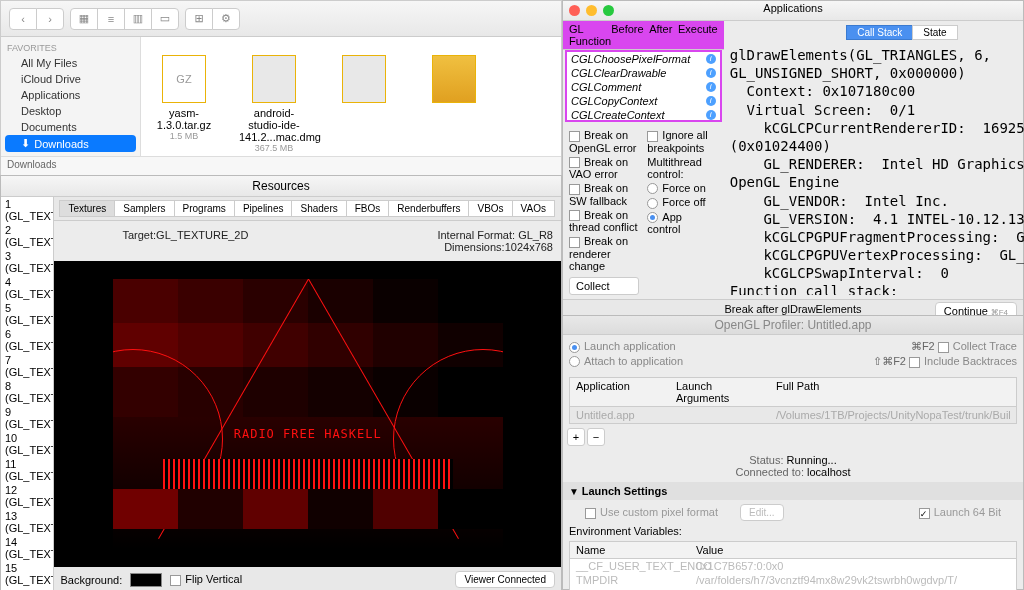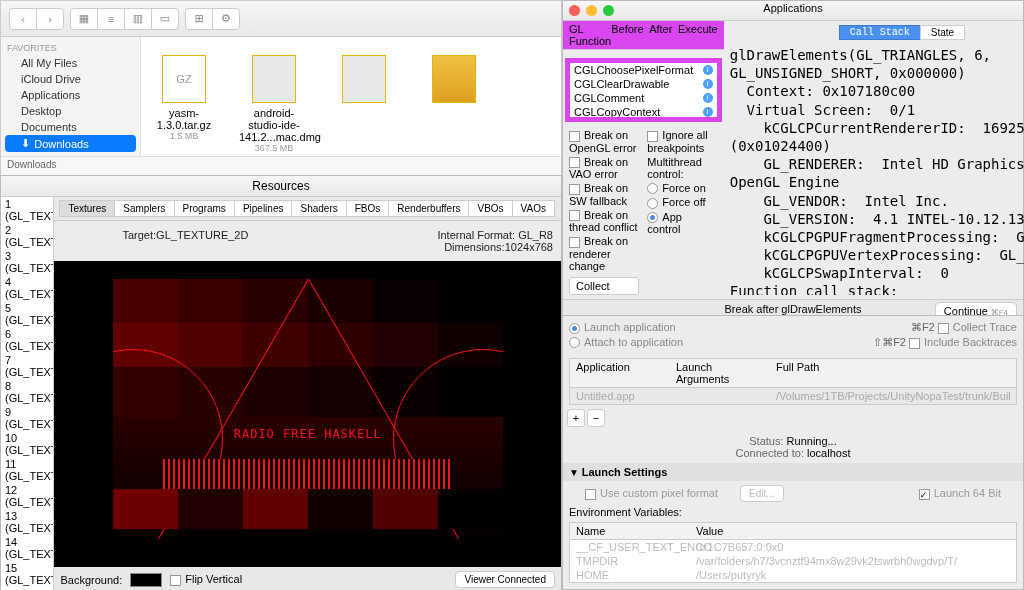--- a/index.html
+++ b/index.html
@@ -61,33 +61,33 @@
 .mini-btn { padding:2px 8px; background:#fff; border:1px solid #ccc; border-radius:4px; font-size:10px; }
 
 .breakpoints { position:absolute; left:562px; top:0; width:462px; height:315px; background:#ececec; border:1px solid #bbb; }
 .bp-titlebar { height:20px; background:linear-gradient(#f6f6f6,#e8e8e8); text-align:center; font-size:12px; border-bottom:1px solid #ccc; position:relative; }
 .traffic { position:absolute; left:6px; top:4px; display:flex; gap:6px; }
 .traffic span { width:11px; height:11px; border-radius:50%; display:block; }
 .bp-body { display:flex; height:278px; }
 .bp-left { width:225px; display:flex; flex-direction:column; }
 .bp-hdr { display:flex; font-size:10px; padding:2px 6px; background:#d946ef; border-bottom:1px solid #ccc; }
 .bp-hdr span:first-child { flex:1; }
-.bp-list { flex:1; background:#fff; overflow-y:auto; font-size:10px; border:5px solid #d946ef; margin:8px 2px 2px 2px; }
+.bp-list { flex:1; background:#fff; overflow-y:auto; font-size:10px; border:2px solid #d946ef; margin:0 2px 2px 2px;font-style:italic; }
 .bp-row { padding:1px 4px; display:flex; align-items:center; }
 .bp-row span:first-child { flex:1; }
 .info-dot { width:10px; height:10px; border-radius:50%; background:#4da0ff; color:#fff; font-size:8px; text-align:center; line-height:10px; display:inline-block; }
 .bp-opts { padding:4px 6px; font-size:10px; background:#ececec; }
 .bp-opts label { display:block; padding:1px 0; }
 .bp-opts .col2 { display:flex; gap:8px; }
 .bp-opts .col2 > div { flex:1; }
 .select { margin-top:4px; width:100%; height:18px; background:#fff; border:1px solid #ccc; border-radius:3px; }
 .bp-right { flex:1; display:flex; flex-direction:column; padding:4px; }
 .seg { display:flex; justify-content:center; margin-bottom:4px; }
 .seg-btn { padding:1px 10px; background:#fff; border:1px solid #ccc; font-size:10px; margin-left:-1px; }
-.seg-btn.sel { background:#4a90f0; color:#fff; border-color:#3a7ad0;font-family:Liberation Mono, monospace; }
+.seg-btn.sel { background:#4a90f0; color:#fff; border-color:#3a7ad0; }
 .call-text { flex:1; font-size:14px; color:#000; line-height:1.3; overflow:hidden; font-family:Menlo,monospace; padding:2px; white-space:pre-wrap; }
 .bp-foot { padding:3px 6px; background:#e8e8e8; border-top:1px solid #ccc; font-size:10px; text-align:center; position:relative; }
 .bp-foot .mini-btn { position:absolute; right:6px; top:2px; }
 
 .profiler { position:absolute; left:562px; top:315px; width:462px; height:275px; background:#ececec; border:1px solid #bbb; }
 .pr-title { text-align:center; font-size:12px; background:linear-gradient(#e8e8e8,#dcdcdc); padding:2px; border-bottom:1px solid #ccc; color:#888; }
 .pr-run { padding:4px 6px; font-size:10px; }
 .pr-run label { display:block; padding:1px 0; color:#888; }
 .pr-table { background:#fff; border:1px solid #ccc; margin:4px 6px 0; }
 .pr-thdr { display:flex; background:#f2f2f2; border-bottom:1px solid #ccc; font-size:10px; }
@@ -381,20 +381,21 @@
   10: 0x7fff8d91d375 in thread_start in &lt;libsystem_pthread.dylib&gt;</div>
     </div>
   </div>
   <div class="bp-foot">
     <span>Break after glDrawElements</span>
     <span class="mini-btn"><span>Continue</span> <span style="font-size:8px;color:#999">⌘F4</span></span>
   </div>
 </div>
 
 <div class="profiler">
+  <div class="pr-title">OpenGL Profiler: Untitled.app</div>
   <div class="pr-run" style="display:flex;">
     <div style="flex:1">
       <label><span class="rd ch"></span><span>Launch application</span></label>
       <label><span class="rd"></span><span>Attach to application</span></label>
     </div>
     <div style="text-align:right">
       <label><span style="color:#666">⌘F2</span> <span class="ck"></span><span>Collect Trace</span></label>
       <label><span style="color:#666">⇧⌘F2</span> <span class="ck"></span><span>Include Backtraces</span></label>
     </div>
   </div>

